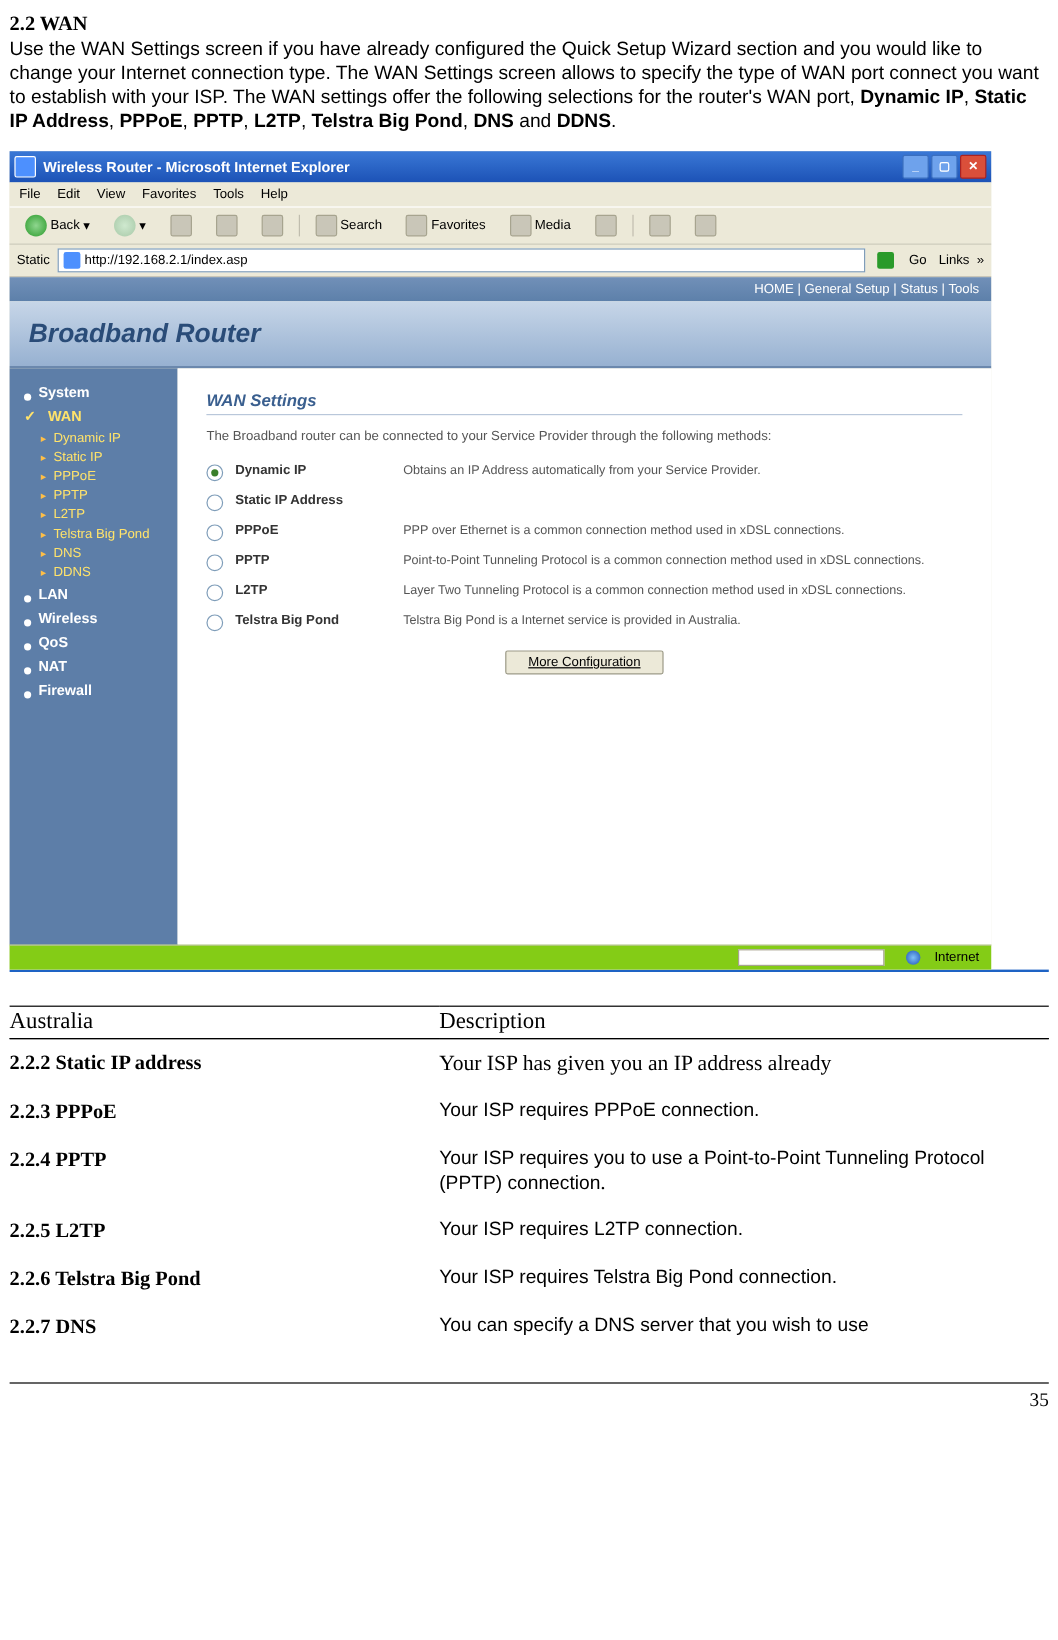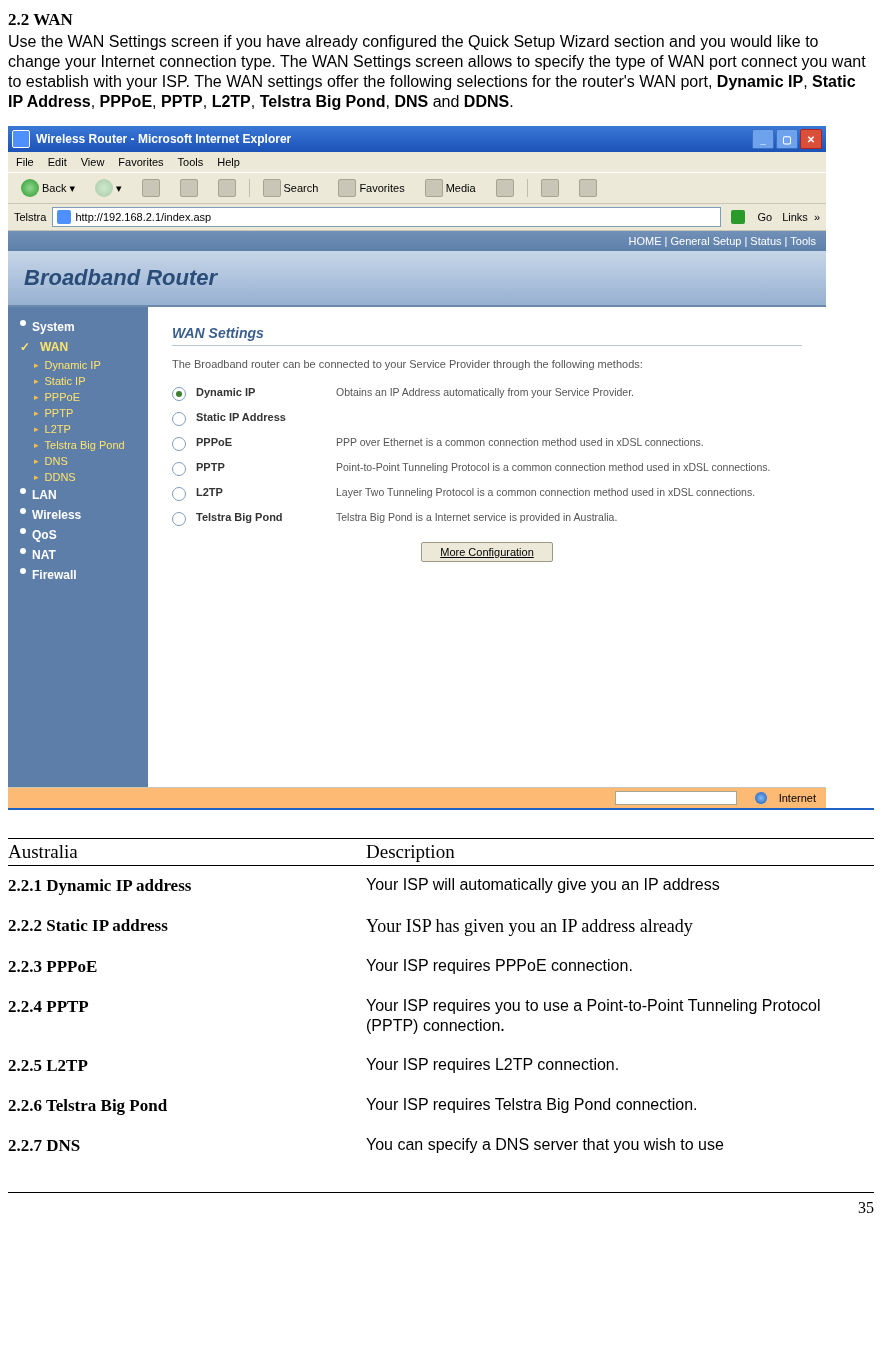--- a/index.html
+++ b/index.html
@@ -24,36 +24,36 @@
   .ticon { width:16px;height:16px;background:#c9c6b8;border:1px solid #a7a48f;border-radius:2px; }
   .addrbar { display:flex; align-items:center; gap:6px; padding:3px 6px; background:#ece9d8; border-bottom:1px solid #c9c6b8; }
   .addrfield { flex:1; background:#fff; border:1px solid #7f9db9; height:18px; display:flex; align-items:center; padding:0 4px; gap:4px; }
   .addrfield .pico { width:14px;height:14px;background:#4d90fe;border-radius:2px; }
   .gobox { display:flex;align-items:center;gap:13px;padding:0 4px; }
   .goarrow{width:14px;height:14px;border-radius:2px;background:#2a9a2a;}
   .content { display:flex; height:480px; }
   .topnav { background: linear-gradient(#7190b8,#5d80aa); color:#fff; font-size:11px; text-align:right; padding:4px 10px; }
   .banner { background: linear-gradient(#c7d6e8,#97b1d1); padding:14px 16px; color:#2a4c78; font-size:22px; font-weight:bold; font-style:italic; border-bottom:2px solid #6b88ad; }
   .leftnav { width:140px; background:#5d7ea8; color:#fff; padding:10px 0; font-size:12px; }
-  .leftnav .hdr { display:flex;align-items:flex-start;gap:6px;padding:3px 12px;font-weight:bold; }
+  .leftnav .hdr { display:flex;align-items:flex-end;gap:6px;padding:3px 12px;font-weight:bold; }
   .leftnav .hdr.sel { color:#ffe36b; }
   .leftnav .dot{width:6px;height:6px;border-radius:50%;background:#fff;}
   .leftnav .chk::before{content:"✓";color:#ffe36b;font-weight:bold;margin-right:4px;}
   .leftnav .sub { padding:2px 12px 2px 26px; color:#ffe36b; font-size:11px; display:flex; align-items:center; gap:6px;}
   .leftnav .sub::before{content:"▸"; color:#ffbf47; font-size:9px;}
   .mainpane { flex:1; background:#fff; padding:18px 24px; color:#333; font-size:11px; position:relative;}
   .mainpane h3 { color:#3a5f8f; font-size:14px; margin:0 0 12px; font-weight:bold; font-style:italic; border-bottom:1px solid #b9c7da; padding-bottom:4px;}
   .mainpane .lead { margin:0 0 16px; font-size:11px; color:#fff; background:#5d7ea8; padding:0; background:none; color:#555;}
   .optrow { display:flex; align-items:flex-start; gap:10px; margin:10px 0; }
   .optrow .radio { width:12px;height:12px;border:1px solid #7f9db9;border-radius:50%;background:#fff;display:flex;align-items:center;justify-content:center;margin-top:1px;}
   .optrow .radio.on::after{content:"";width:6px;height:6px;border-radius:50%;background:#3a7f2a;}
   .optrow .lbl { width:130px; font-weight:bold; color:#333; }
   .optrow .desc { flex:1; color:#555; font-size:10.5px; }
   .morebtn { margin:16px auto 0; display:block; padding:3px 18px; background:#ece9d8; border:1px solid #9c9a87; border-radius:2px; font-size:11px;text-decoration:underline; }
-  .statusbar { display:flex; justify-content:flex-end; align-items:center; gap:12px; background:#fdba74; border-top:1px solid #c9c6b8; padding:3px 10px; font-size:11px;}
+  .statusbar { display:flex; justify-content:flex-end; align-items:center; gap:12px; background:#84cc16; border-top:1px solid #c9c6b8; padding:3px 10px; font-size:11px;}
   .statusbar .globe{width:12px;height:12px;border-radius:50%;background:radial-gradient(#7fbff7,#1c52b6);margin-left:6px;}
   .statusbar .prog{width:120px;height:12px;border:1px solid #a7a48f;background:#fff;}
 
   
   .ptable { margin-top:28px; width:100%; border-collapse:collapse; }
   .ptable th { text-align:left; font-weight:normal; font-size:19px; border-top:1px solid #000; border-bottom:1px solid #000; padding:2px 0; }
   .ptable td { vertical-align:top; padding:10px 8px 10px 0; }
   .ptable td.p { font-weight:bold; font-size:17px; width:350px; font-family:"Times New Roman",serif; }
   .ptable td.d { font-family: Arial, Helvetica, sans-serif; font-size:16px; }
   .ptable td.d.serif { font-family:"Times New Roman",serif; font-size:18px; }
@@ -124,21 +124,21 @@
         </span>
     <span class="sep"></span>
     <span class="tbtn">
           <span class="ticon"></span>
         </span>
     <span class="tbtn">
           <span class="ticon"></span>
         </span>
   </div>
   <div class="addrbar">
-    <span>Telstra</span>
+    <span>Static</span>
     <div class="addrfield">
       <span class="pico"></span>
       <span>http://192.168.2.1/index.asp</span>
     </div>
     <span class="gobox">
           <span class="goarrow"></span>
           <span>Go</span>
         </span>
     <span>Links</span> »
   </div>
@@ -231,24 +231,20 @@
 
 <table class="ptable">
   <tbody>
       <tr>
     <th>Australia</th>
     <th>Description</th>
   </tr>
   </tbody>
     <tbody id="ptbody">
       <tr>
-        <td class="p">2.2.1 Dynamic IP address</td>
-        <td class="d">Your ISP will automatically give you an IP address</td>
-      </tr>
-      <tr>
         <td class="p">2.2.2 Static IP address</td>
         <td class="d serif">Your ISP has given you an IP address already</td>
       </tr>
       <tr>
         <td class="p">2.2.3 PPPoE</td>
         <td class="d">Your ISP requires PPPoE connection.</td>
       </tr>
       <tr>
         <td class="p">2.2.4 PPTP</td>
         <td class="d">Your ISP requires you to use a Point-to-Point Tunneling Protocol (PPTP) connection<span class="tail">.</span></td>

